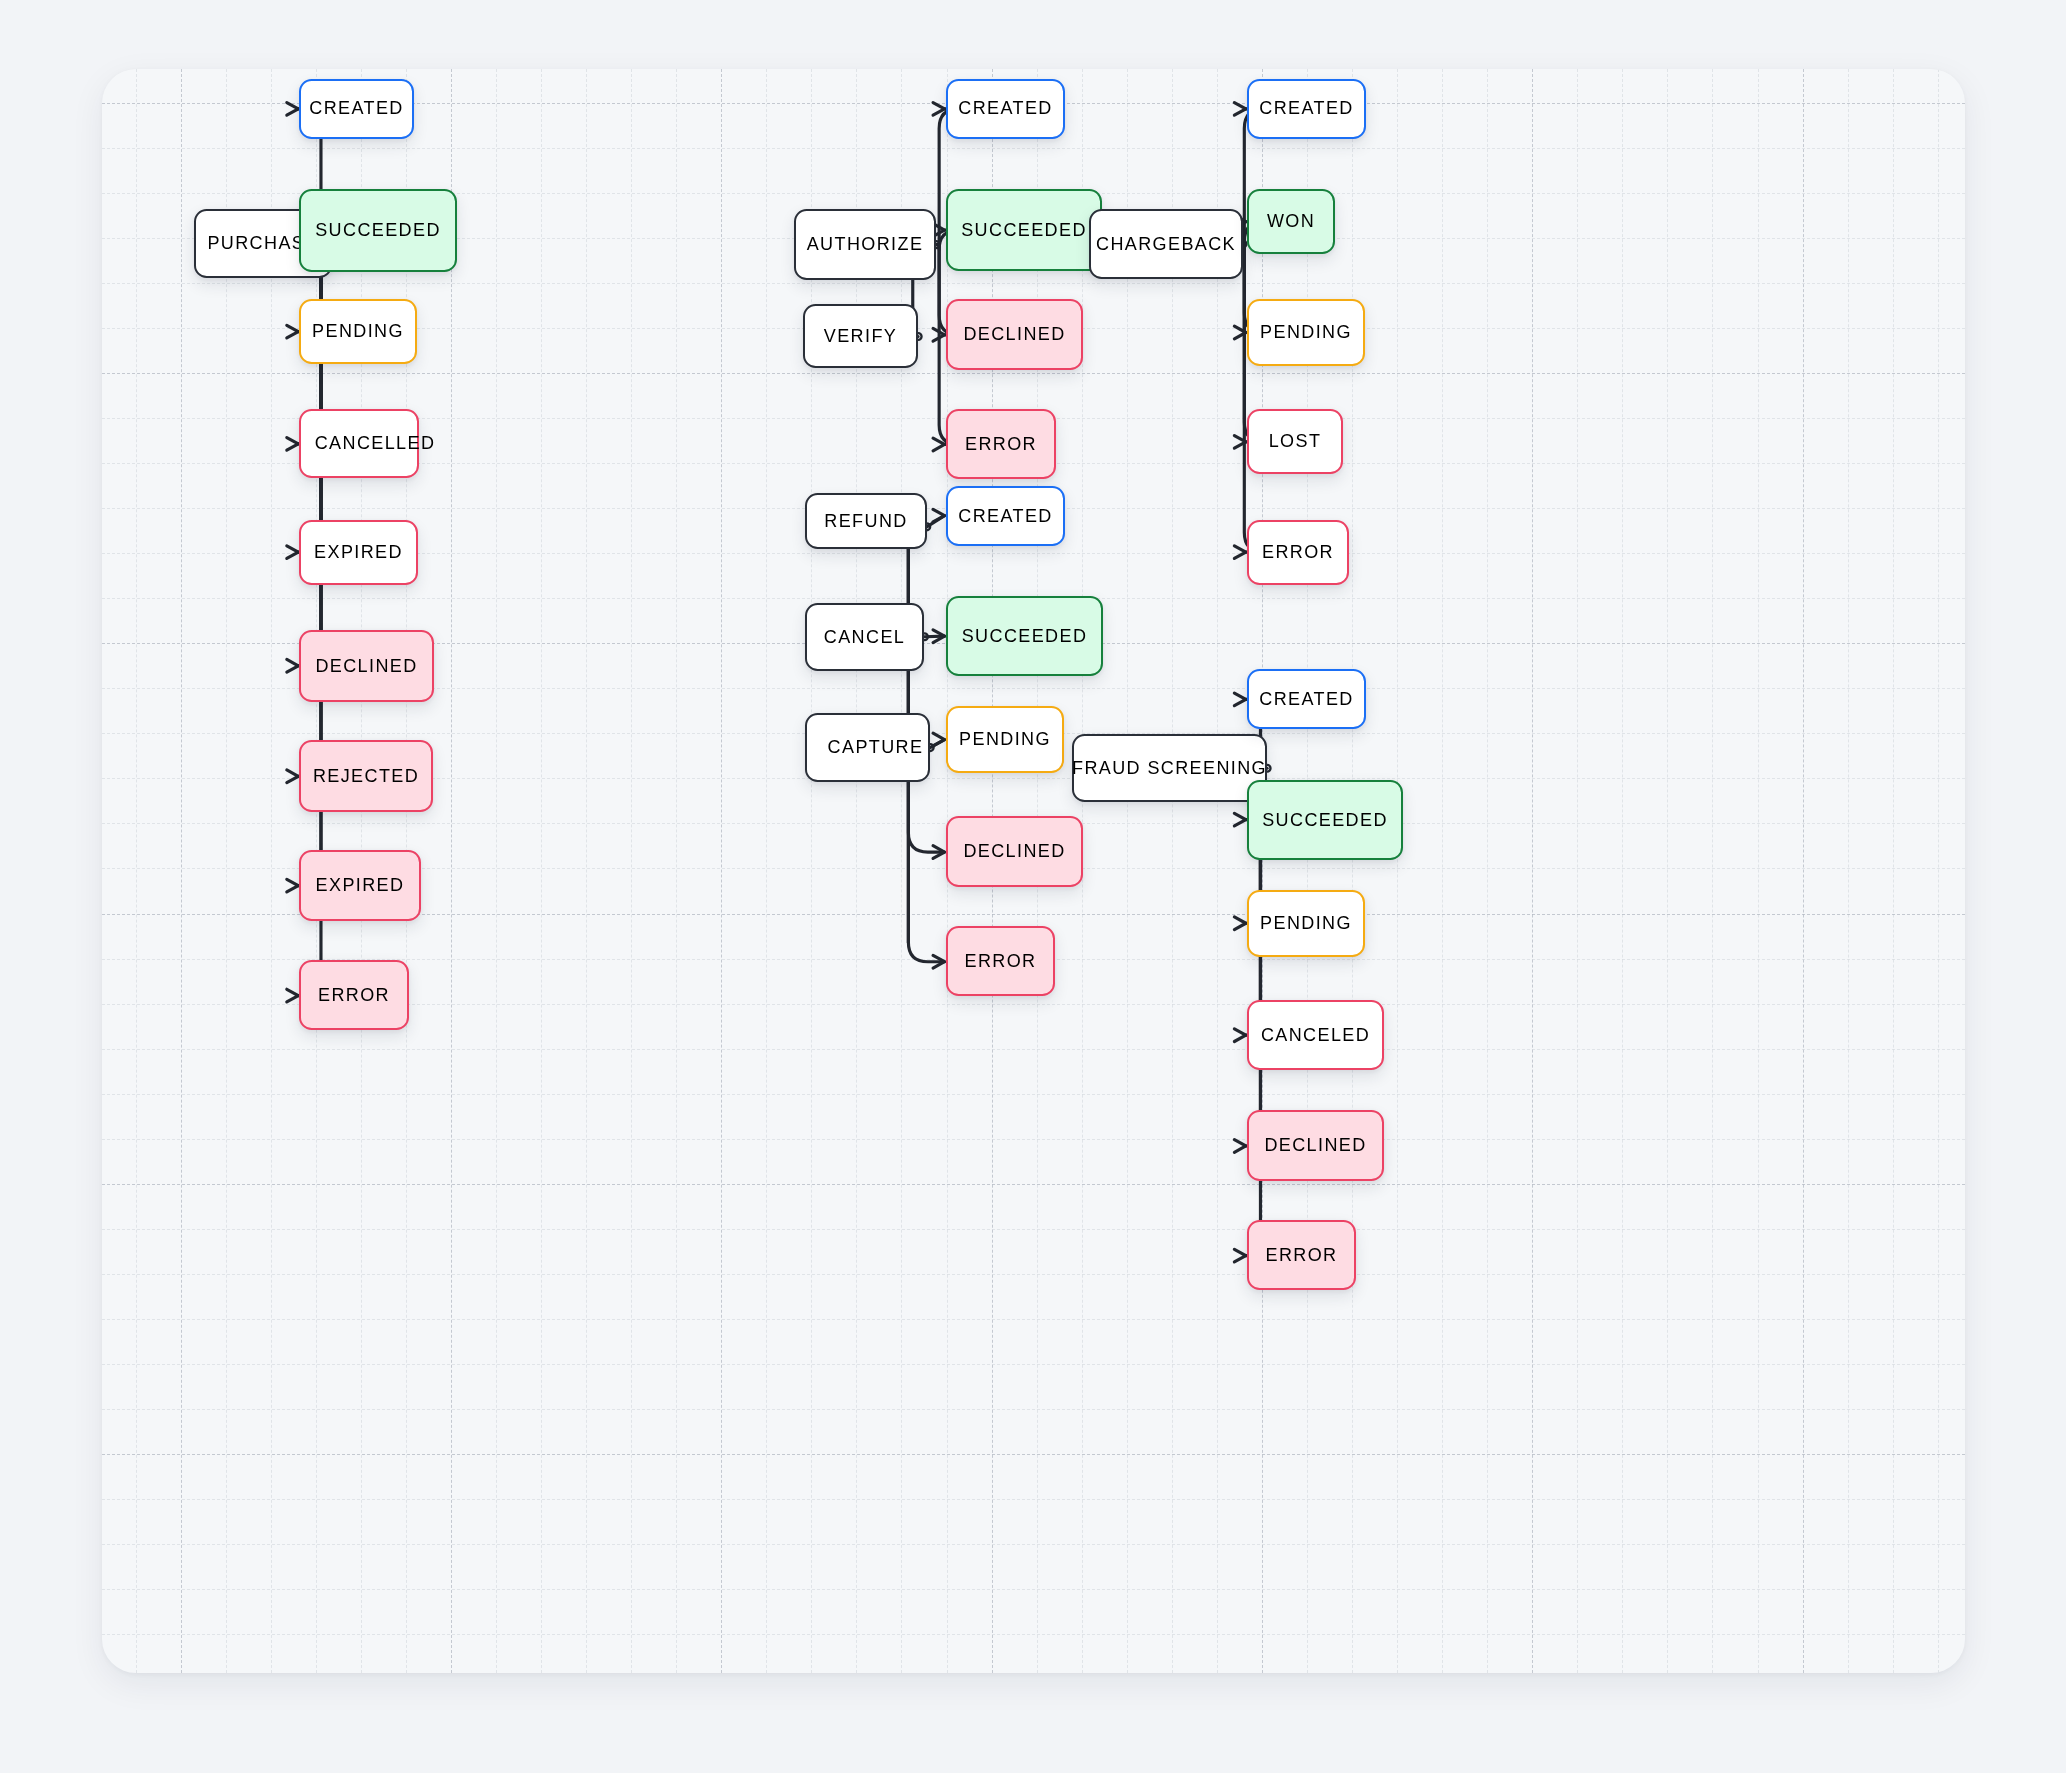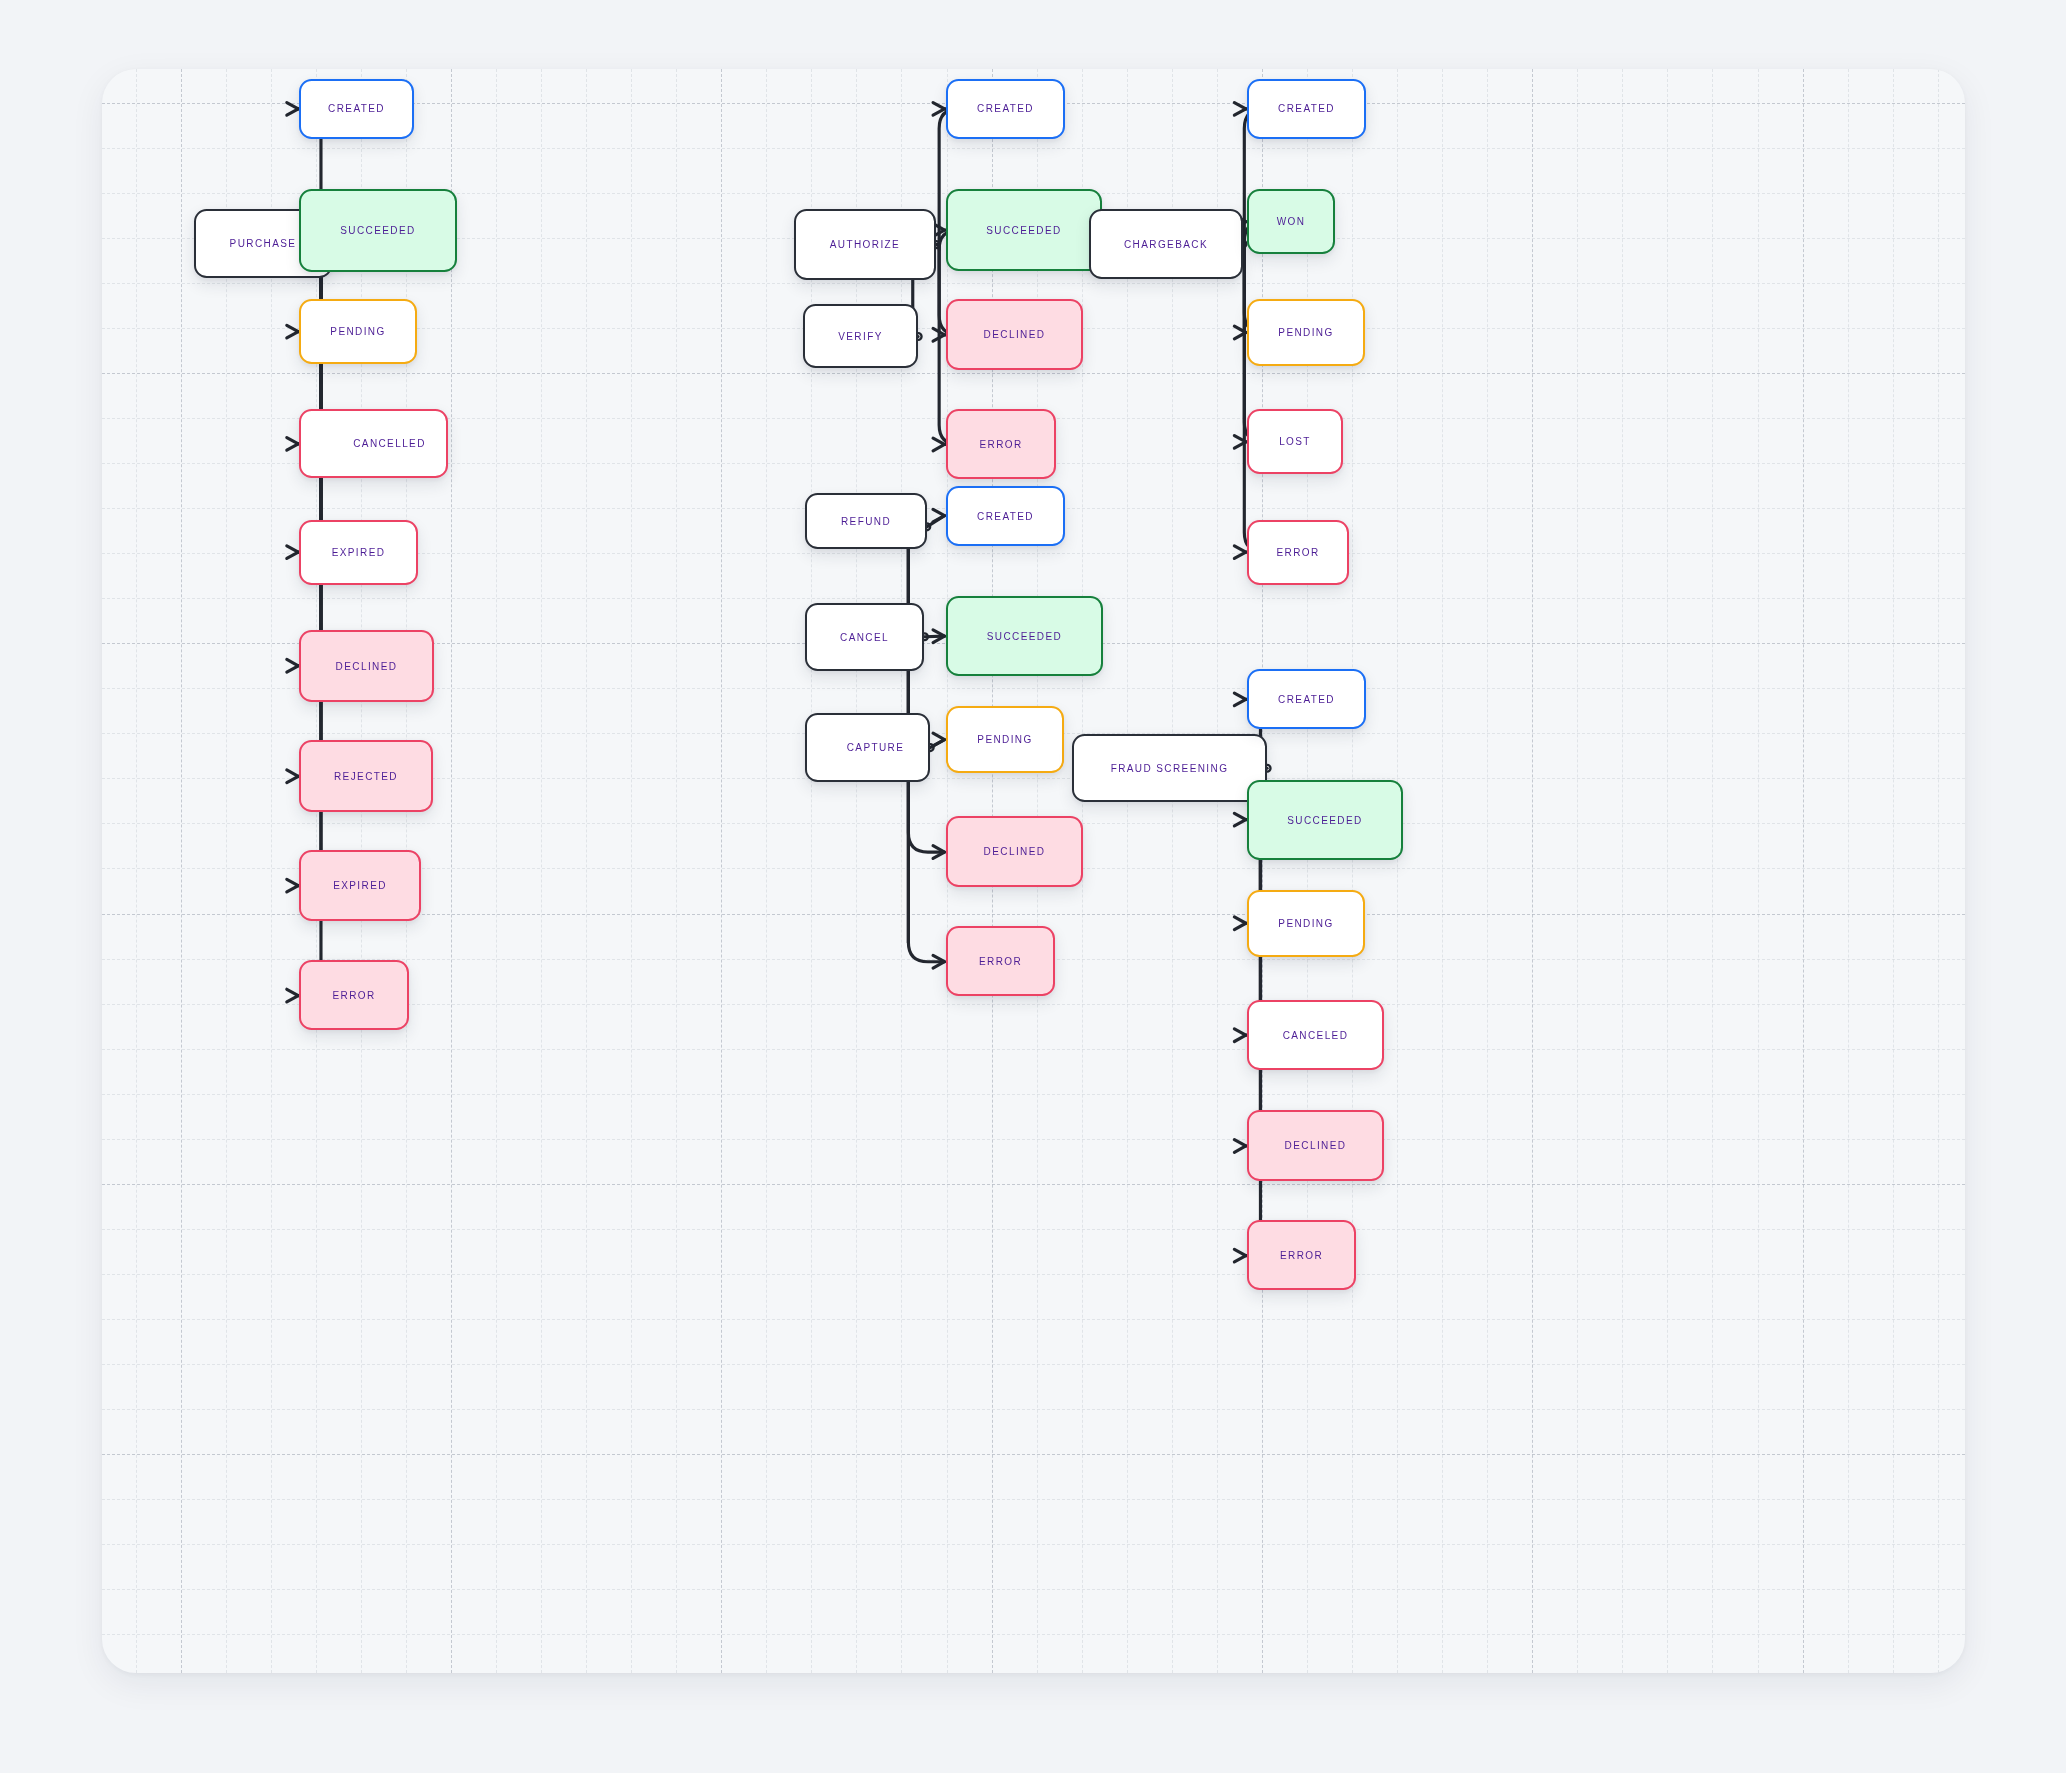--- a/index.html
+++ b/index.html
@@ -36,23 +36,23 @@
   .port{fill:#fff;stroke:#23272f;stroke-width:4;}
 
   
   .node{
     position:absolute;
     box-sizing:border-box;
     display:flex;align-items:center;justify-content:center;
     border-radius:12.6px;
     background:#fff;
     border:2.6px solid #2a2f38;
-    font-size:10px;
+    font-size:18px;
     letter-spacing:1.4px;
-    color:#4c1d95;
+    color:#000000;
     text-transform:uppercase;
     white-space:nowrap;
     box-shadow:0 6.9px 15px rgba(30,40,60,.10), 0 1.7px 4.6px rgba(30,40,60,.06);
   }
   .node.created{border-color:#1b6ff5;background:#fff;}
   .node.succeeded{border-color:#16803c;background:#d8fbe6;}
   .node.pending{border-color:#f5ab12;background:#fff;}
   .node.danger-outline{border-color:#ec4264;background:#fff;}
   .node.danger-fill{border-color:#ec4264;background:#fedce3;}
   .node.action{border-color:#2a2f38;background:#fff;}
@@ -215,21 +215,21 @@
         <path d="M 1973 1865 L 1993 1876 L 1973 1887" class="edge"></path>
         <path d="M 2018.45 1218 L 2018.45 2033 Q 2018.45 2067 2052.45 2067 L 1993 2067" class="edge"></path>
         <path d="M 1973 2056 L 1993 2067 L 1973 2078" class="edge"></path>
       </svg>
 
     <div id="nodes">
         <div class="node action" style="left: 92px; top: 140px; width: 138px; height: 69px;">PURCHASE</div>
         <div class="node created" style="left: 197px; top: 9.8px; width: 115px; height: 60px;">CREATED</div>
         <div class="node succeeded" style="left: 197px; top: 120px; width: 158px; height: 83px;">SUCCEEDED</div>
         <div class="node pending" style="left: 197px; top: 230px; width: 118px; height: 65px;">PENDING</div>
-        <div class="node danger-outline" style="left: 197px; top: 340px; width: 149px; height: 69px; padding-left: 32px;">CANCELLED</div>
+        <div class="node danger-outline" style="left: 197px; top: 340px; width: 120px; height: 69px; padding-left: 32px;">CANCELLED</div>
         <div class="node danger-outline" style="left: 197px; top: 451px; width: 119px; height: 65px;">EXPIRED</div>
         <div class="node danger-fill" style="left: 197px; top: 561px; width: 135px; height: 72px;">DECLINED</div>
         <div class="node danger-fill" style="left: 197px; top: 671px; width: 134px; height: 72px;">REJECTED</div>
         <div class="node danger-fill" style="left: 197px; top: 781px; width: 122px; height: 71px;">EXPIRED</div>
         <div class="node danger-fill" style="left: 197px; top: 891px; width: 110px; height: 70px;">ERROR</div>
         <div class="node action" style="left: 692px; top: 140px; width: 142px; height: 71px;">AUTHORIZE</div>
         <div class="node action" style="left: 701px; top: 235px; width: 115px; height: 64px;">VERIFY</div>
         <div class="node created" style="left: 844px; top: 9.8px; width: 119px; height: 60px;">CREATED</div>
         <div class="node succeeded" style="left: 844px; top: 120px; width: 156px; height: 82px;">SUCCEEDED</div>
         <div class="node danger-fill" style="left: 844px; top: 230px; width: 137px; height: 71px;">DECLINED</div>

